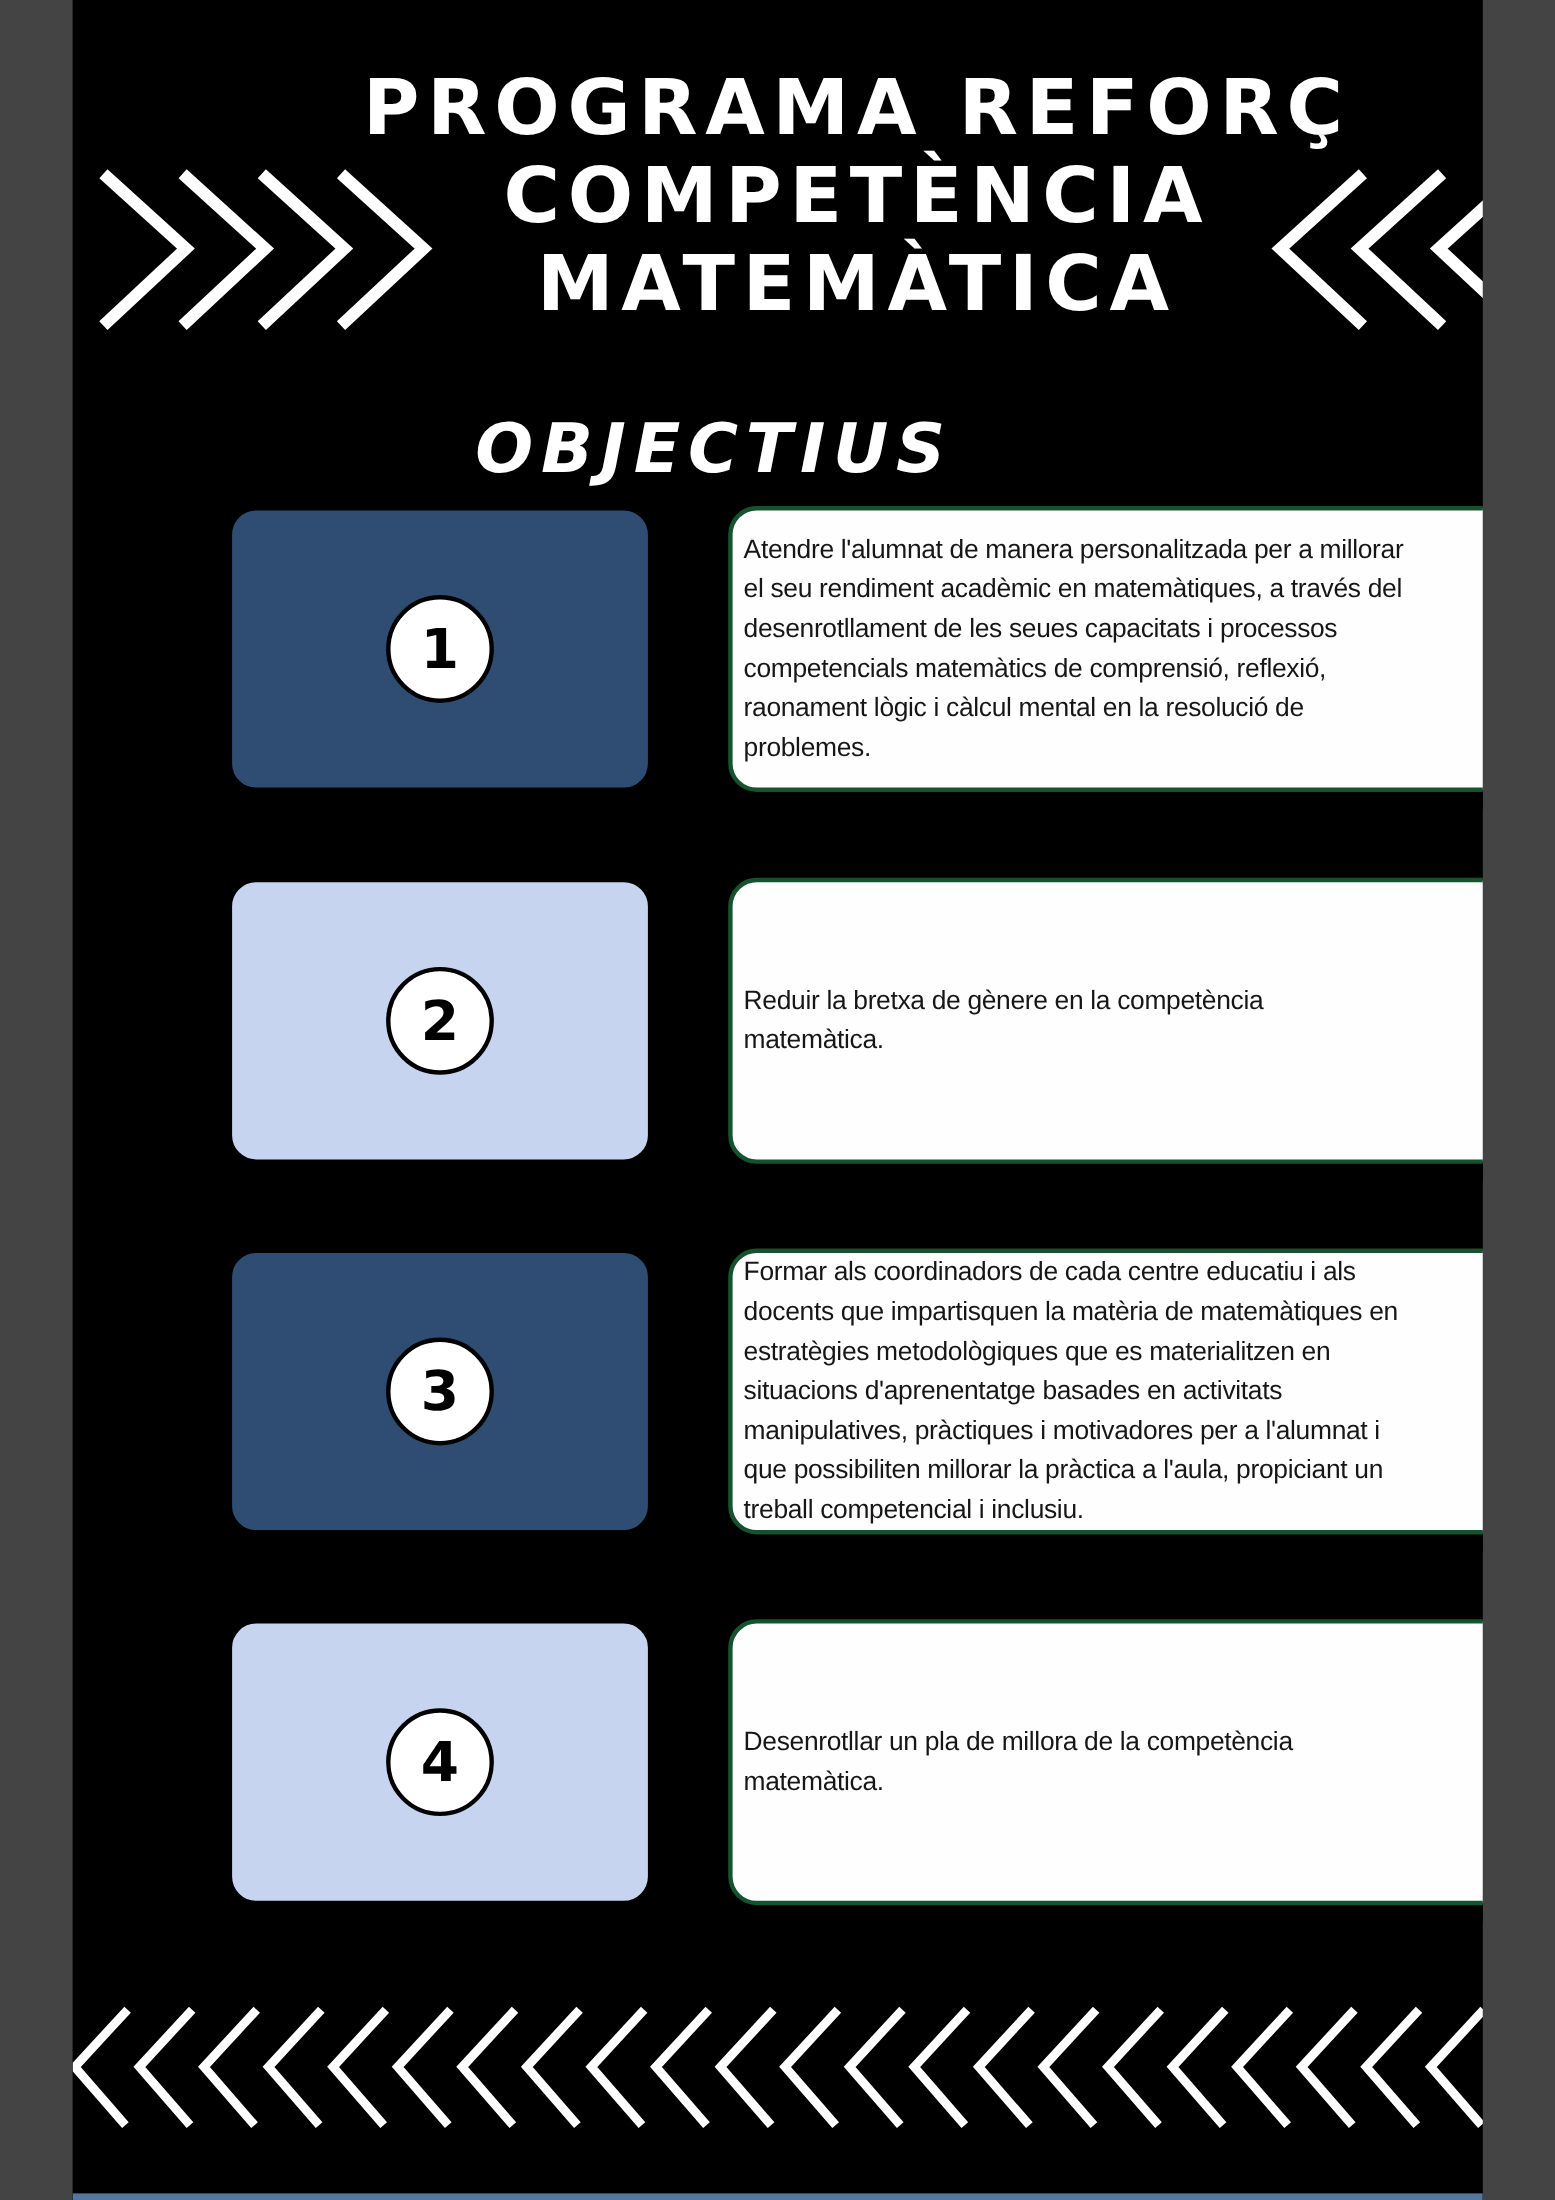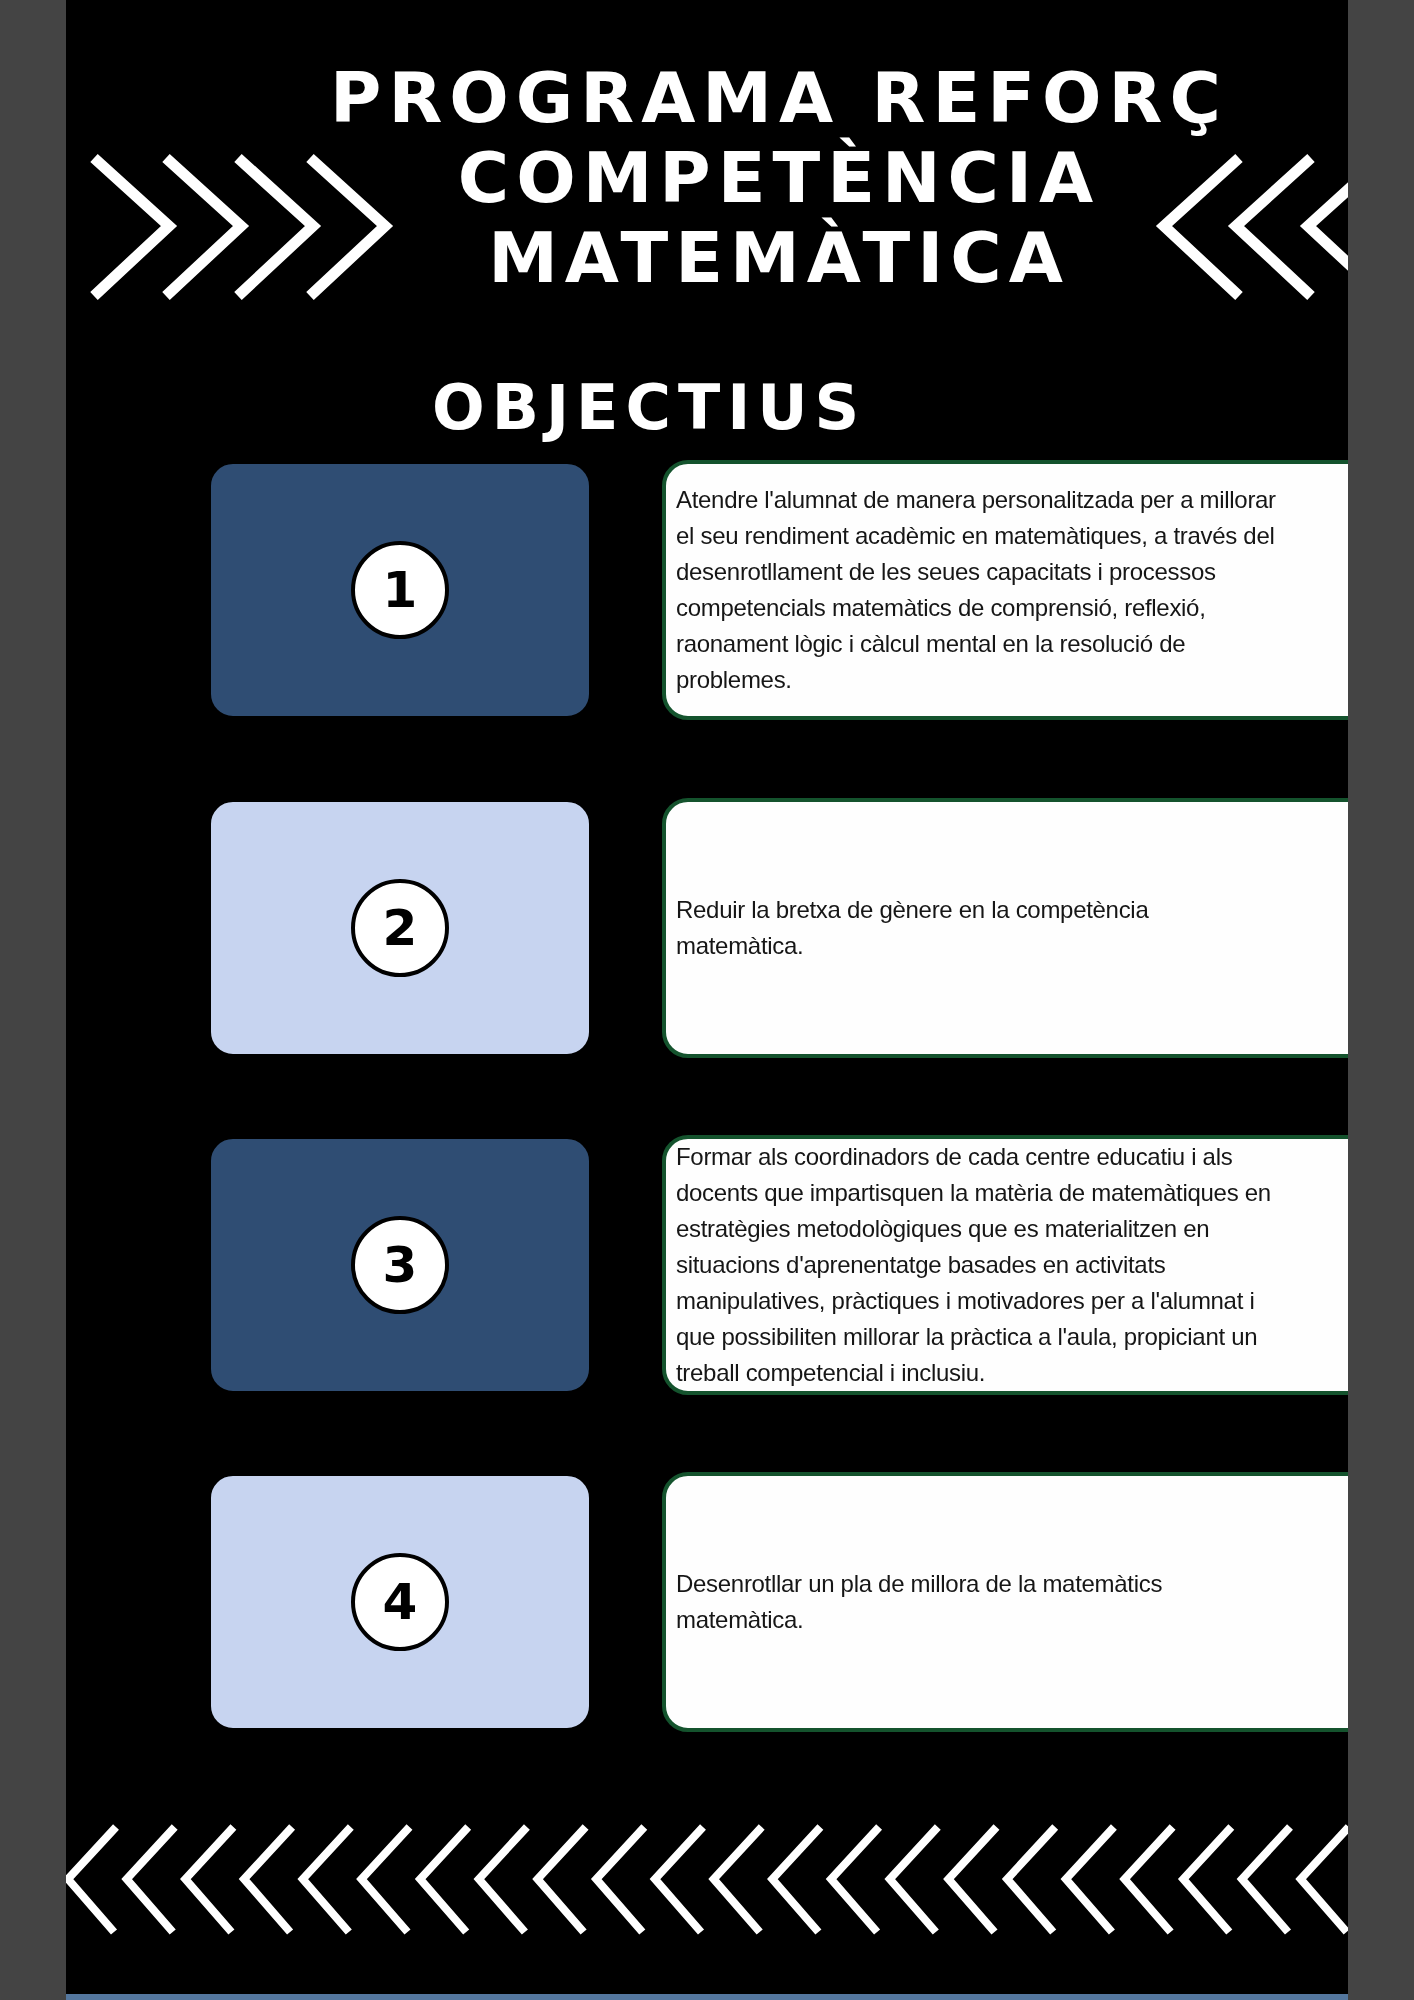--- a/index.html
+++ b/index.html
@@ -29,20 +29,21 @@
     position:absolute;
     top:377px;left:366px;
     margin:0;
     color:#FFFFFF;
     font-family:"DejaVu Sans", sans-serif;
     font-weight:700;
     font-size:62px;
     line-height:62px;
     letter-spacing:7px;
     white-space:nowrap;
+    font-style:italic;
   }
   
   .chev{position:absolute;display:block;}
   .chev polyline{fill:none;stroke:#FFFFFF;}
   .chev-top polyline{stroke-width:11px;}
   .chev-left{left:0;top:150px;}
   .chev-right{left:1080px;top:150px;}
   .chev-bottom{left:0;top:1818px;}
   .chev-bottom polyline{stroke-width:8px;}
   
@@ -176,21 +177,21 @@
     </div>
   </div>
 
   <div class="row row4">
     <div class="numbox light">
       <div class="circle">
         <span>4</span>
       </div>
     </div>
     <div class="textbox">
-      <p>Desenrotllar un pla de millora de la matemàtics
+      <p>Desenrotllar un pla de millora de la competència
 matemàtica.</p>
     </div>
   </div>
 
   <svg class="chev chev-bottom" width="1414" height="125" viewBox="0 0 1414 125" id="bottom-chevrons">
       <polyline points="50,9 2,61 48,114"></polyline>
       <polyline points="108.7,9 60.7,61 106.7,114"></polyline>
       <polyline points="167.4,9 119.4,61 165.4,114"></polyline>
       <polyline points="226.10000000000002,9 178.10000000000002,61 224.10000000000002,114"></polyline>
       <polyline points="284.8,9 236.8,61 282.8,114"></polyline>

